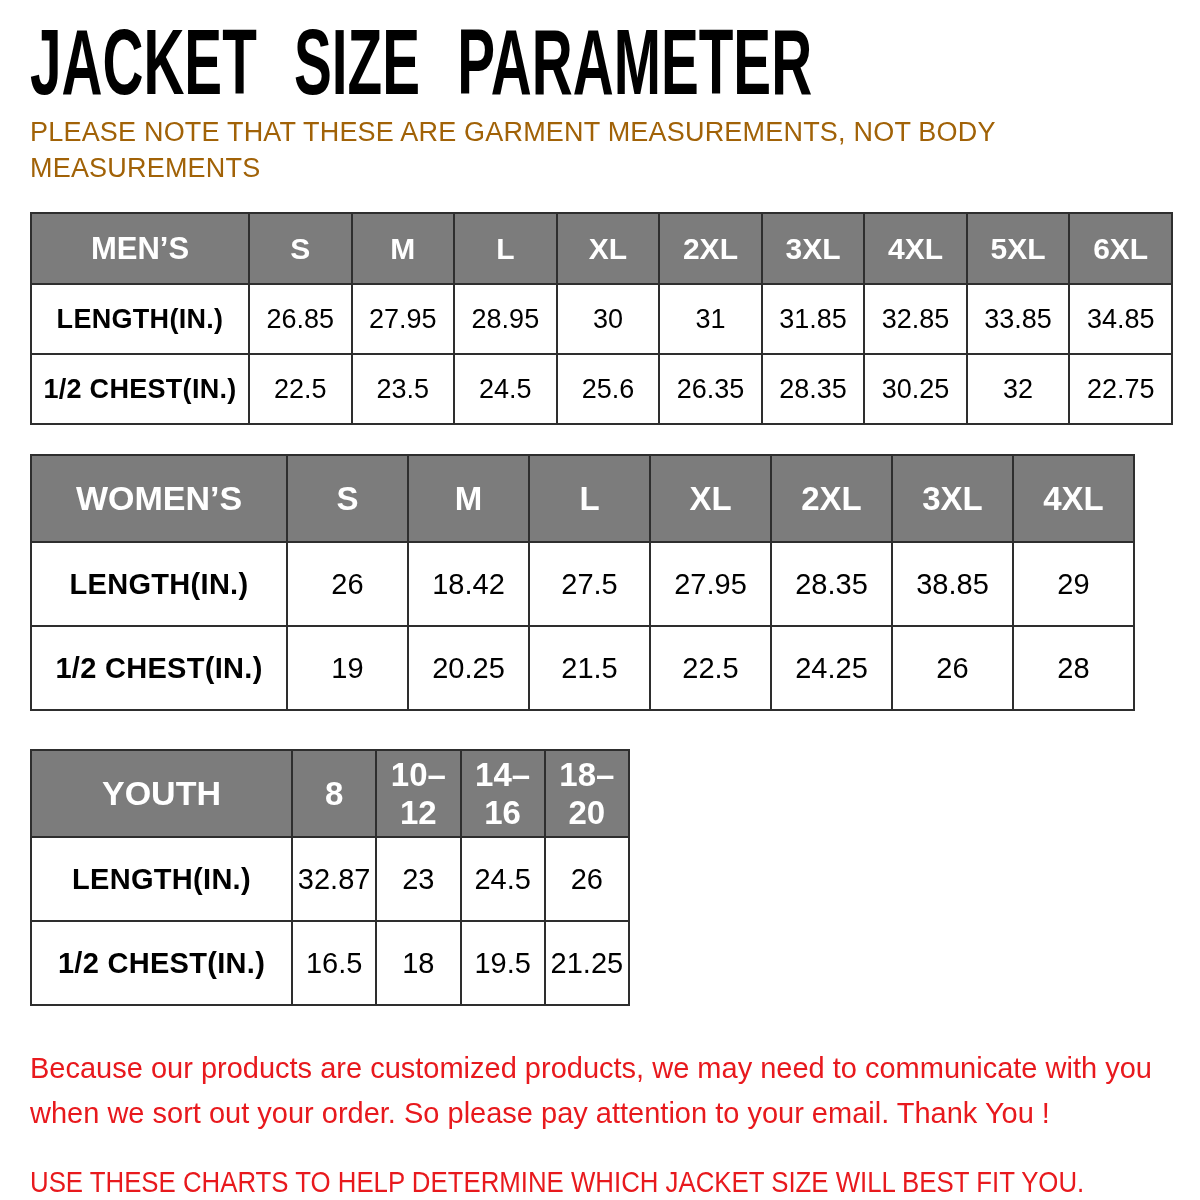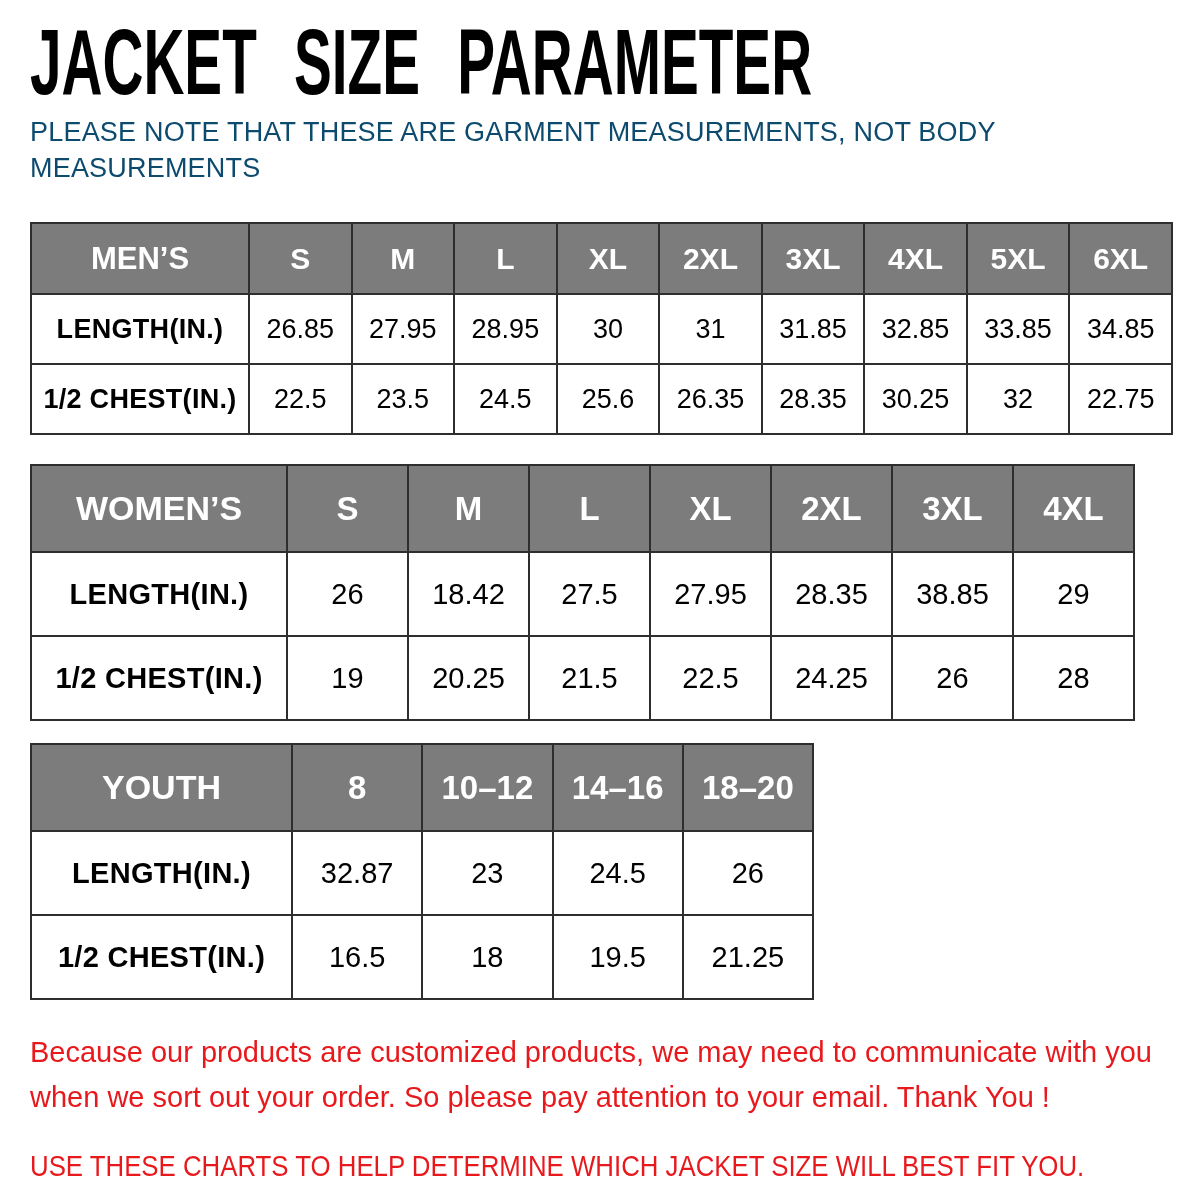--- a/index.html
+++ b/index.html
@@ -25,21 +25,21 @@
     letter-spacing: 0px;
     word-spacing: 34px;
     transform: scale(0.63, 1.02);
     transform-origin: 0 50%;
     white-space: nowrap;
   }
 
   
   .note {
     margin: 16px 0 0 0;
-    color: #0c4a6e;
+    color: #a16207;
     font-size: 27px;
     line-height: 36px;
     font-weight: 400;
     letter-spacing: 0.2px;
   }
 
   
   table.tbl {
     border-collapse: collapse;
     table-layout: fixed;
@@ -53,41 +53,41 @@
     overflow: hidden;
   }
   .tbl th {
     background: #7c7c7c;
     color: #ffffff;
     font-weight: 600;
   }
   .tbl td { color: #000000; font-weight: 400; }
   .tbl td.rowlabel { font-weight: 600; letter-spacing: 0.3px; }
 
-  .tbl-men { width: 1143px; margin-top: 36px; }
+  .tbl-men { width: 1143px; margin-top: 26px; }
   .tbl-men th { height: 69px; font-size: 30px; }
   .tbl-men th.group { font-size: 31px; }
   .tbl-men td { height: 68px; font-size: 27px; }
   .tbl-men .c0 { width: 216px; }
 
   .tbl-women { width: 1105px; margin-top: 29px; }
   .tbl-women th { height: 85px; font-size: 33px; }
   .tbl-women th.group { font-size: 34px; }
   .tbl-women td { height: 82px; font-size: 29px; }
   .tbl-women .c0 { width: 254px; }
 
-  .tbl-youth { width: 784px; margin-top: 22px; }
+  .tbl-youth { width: 600px; margin-top: 38px; }
   .tbl-youth th { height: 85px; font-size: 33px; }
   .tbl-youth th.group { font-size: 34px; }
   .tbl-youth td { height: 82px; font-size: 29px; }
   .tbl-youth .c0 { width: 259px; }
 
   
   .footer-para {
-    margin: 30px 0 0 0;
+    margin: 40px 0 0 0;
     color: #e8191d;
     font-size: 29px;
     line-height: 45px;
     font-weight: 400;
   }
   .footer-charts { margin: 26px 0 0 0; font-size: 0; white-space: nowrap; }
   .footer-charts .cond {
     display: inline-block;
     color: #e8191d;
     font-size: 30px;

